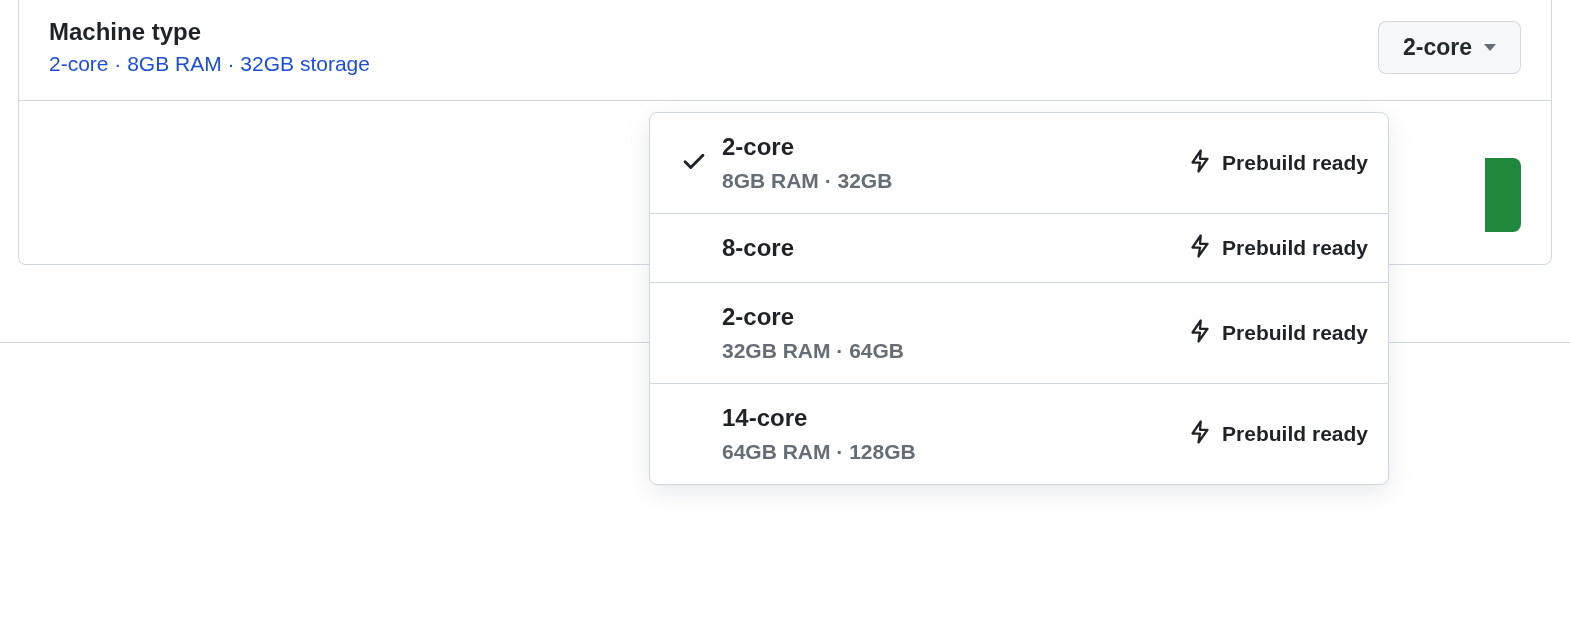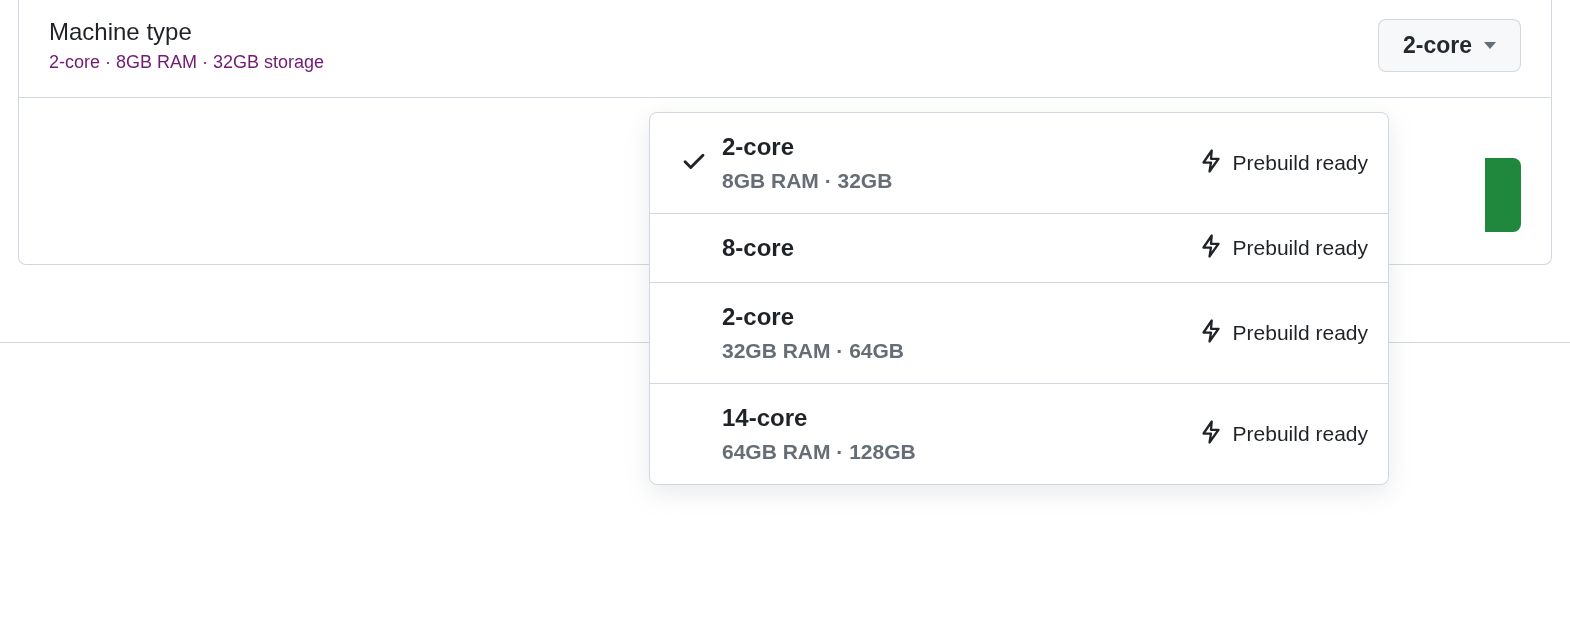--- a/index.html
+++ b/index.html
@@ -33,26 +33,26 @@
       padding: 18px 30px 24px 30px;
       border-bottom: 1px solid #d0d7de;
     }
     .section-header-left {
       display: flex;
       flex-direction: column;
       gap: 6px;
     }
     .section-title {
       font-size: 24px;
-      font-weight: 400;
+      font-weight: 700;
       color: #1f2328;
     }
     .section-subtitle {
-      font-size: 18px;
-      color: #701a75;
+      font-size: 21px;
+      color: #1d4ed8;
       font-weight: 400;
     }
     .dropdown-button {
       display: inline-flex;
       align-items: center;
       gap: 12px;
       padding: 12px 24px;
       font-size: 23px;
       font-weight: 600;
       color: #24292f;
@@ -131,21 +131,21 @@
       gap: 10px;
       color: #1f2328;
       flex-shrink: 0;
     }
     .zap-icon svg {
       width: 24px;
       height: 24px;
     }
     .badge-text {
       font-size: 21px;
-      font-weight: 400;
+      font-weight: 700;
       color: #1f2328;
     }
     .bottom-border {
       position: absolute;
       top: 342px;
       left: 0;
       right: 0;
       height: 1px;
       background: #d0d7de;
     }

